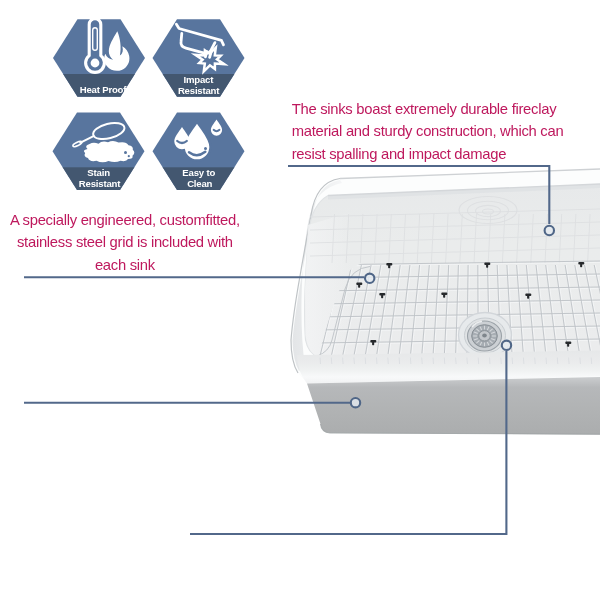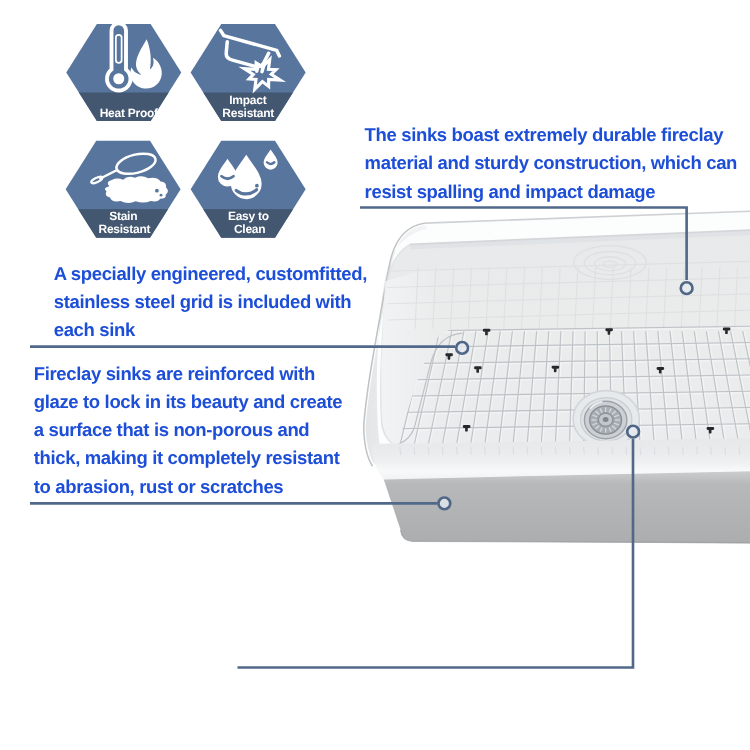--- a/index.html
+++ b/index.html
@@ -1,19 +1,19 @@
 <!DOCTYPE html>
 <html><head>
 <meta charset="utf-8">
 <style>
   html,body { margin:0; padding:0; background:#ffffff; }
   #canvas { position:relative; width:600px; height:600px; background:#ffffff; overflow:hidden;
             font-family:"Liberation Sans", sans-serif; }
-  .txt { position:absolute; font-weight:700; font-size:14.8px; line-height:22.65px;
-         color:#1d4ed8; letter-spacing:-0.28px; white-space:nowrap; }
+  .txt { position:absolute; font-weight:400; font-size:14.8px; line-height:22.65px;
+         color:#be185d; letter-spacing:-0.28px; white-space:nowrap; }
 </style>
 </head>
 <body>
 <div id="canvas">
 <svg width="600" height="600" viewBox="0 0 600 600" style="position:absolute;left:0;top:0">
 <defs>
   <linearGradient id="intg" x1="0" y1="0" x2="0" y2="1">
     <stop offset="0" stop-color="#e7e9ea"></stop>
     <stop offset="0.35" stop-color="#eaecec"></stop>
     <stop offset="1" stop-color="#ebeced"></stop>
@@ -372,15 +372,14 @@
 </g>
 <g stroke="#4f6687" stroke-width="2.1" fill="#e3eaf0" fill-opacity="0.8">
   <circle cx="549.3" cy="230.5" r="4.7"></circle>
   <circle cx="369.7" cy="278.3" r="4.7"></circle>
   <circle cx="355.5" cy="402.7" r="4.7"></circle>
   <circle cx="506.5" cy="345.3" r="4.7"></circle>
 </g>
 </svg>
 
 <div class="txt" style="left:291.7px; top:97.5px;">The sinks boast extremely durable fireclay<br>material and sturdy construction, which can<br>resist spalling and impact damage</div>
-<div class="txt" style="left:43px; top:208.5px;">A specially engineered, customfitted,<br>stainless steel grid is included with<br>each sink</div>
-<div class="txt" style="left:27px; top:288.5px;">Fireclay sinks are reinforced with<br>glaze to lock in its beauty and create<br>a surface that is non-porous and<br>thick, making it completely resistant<br>to abrasion, rust or scratches</div>
+<div class="txt" style="left:10px; top:208.5px;text-align:center;">A specially engineered, customfitted,<br>stainless steel grid is included with<br>each sink</div>
 </div>
 
 </body></html>

